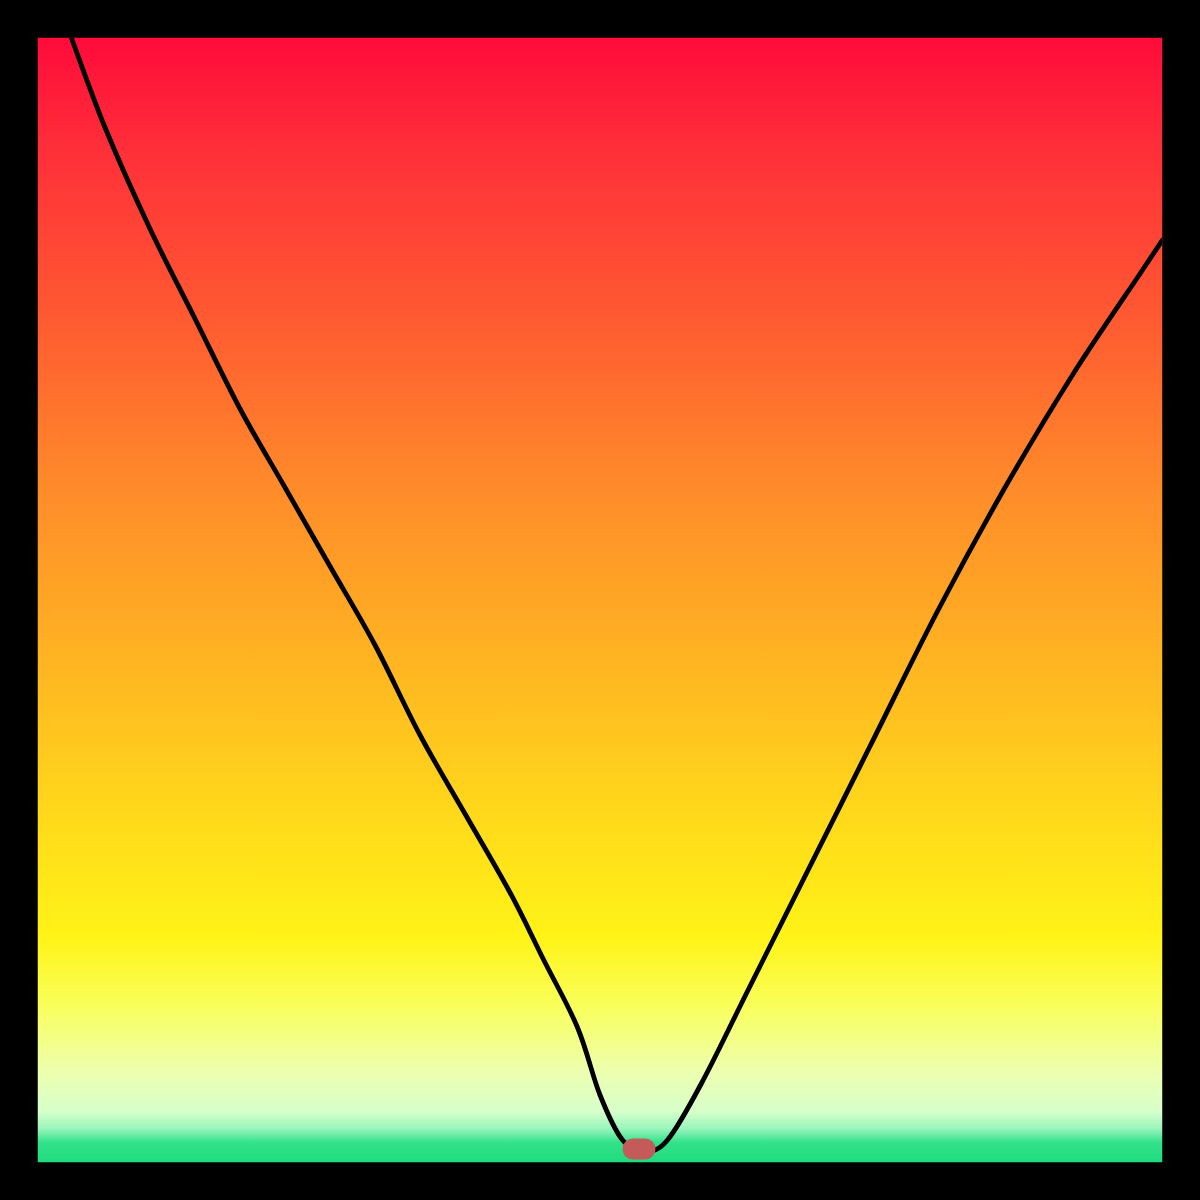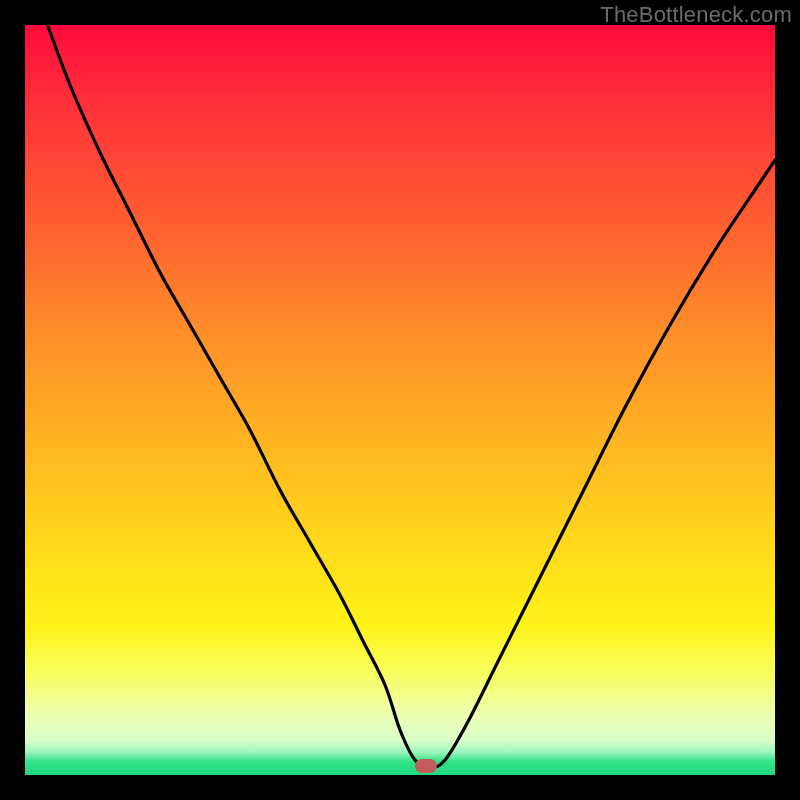--- a/index.html
+++ b/index.html
@@ -75,21 +75,20 @@
     background: #c45a5a;
     transform: translate(-50%, -50%);
     z-index: 6;
   }
 </style>
 </head>
 <body>
 
 <div class="frame">
 
-  <div class="watermark">TheBottleneck.com</div>
 
   <div class="plot-area">
     <div class="gradient"></div>
 
     <svg class="curve" viewBox="0 0 750 750" preserveAspectRatio="none">
       <path id="curve-path" d="M 22.5 0.0 C 26.3 10.0, 36.3 38.8, 45.0 60.0 C 53.8 81.3, 65.0 106.3, 75.0 127.5 C 85.0 148.8, 95.0 167.5, 105.0 187.5 C 115.0 207.5, 125.0 228.7, 135.0 247.5 C 145.0 266.2, 155.0 282.5, 165.0 300.0 C 175.0 317.5, 185.0 335.0, 195.0 352.5 C 205.0 370.0, 215.0 386.3, 225.0 405.0 C 235.0 423.8, 245.0 446.3, 255.0 465.0 C 265.0 483.8, 275.0 500.0, 285.0 517.5 C 295.0 535.0, 306.3 553.8, 315.0 570.0 C 323.8 586.3, 330.0 600.0, 337.5 615.0 C 345.0 630.0, 353.8 645.0, 360.0 660.0 C 366.3 675.0, 370.0 692.5, 375.0 705.0 C 380.0 717.5, 385.0 728.8, 390.0 735.0 C 395.0 741.3, 400.0 742.5, 405.0 742.5 C 410.0 742.5, 413.8 742.5, 420.0 735.0 C 426.3 727.5, 433.8 713.8, 442.5 697.5 C 451.3 681.3, 461.3 660.0, 472.5 637.5 C 483.8 615.0, 496.3 590.0, 510.0 562.5 C 523.8 535.0, 540.0 502.5, 555.0 472.5 C 570.0 442.5, 585.0 411.3, 600.0 382.5 C 615.0 353.8, 630.0 326.3, 645.0 300.0 C 660.0 273.8, 675.0 248.8, 690.0 225.0 C 705.0 201.3, 725.0 172.5, 735.0 157.5 C 745.0 142.5, 747.5 138.8, 750.0 135.0" fill="none" stroke="#000" stroke-width="3.2" stroke-linecap="round" stroke-linejoin="round"></path>
     </svg>
 
     <div class="marker" id="min-marker" style="left: 53.5%; top: 98.8%; background: rgb(196, 90, 90);"></div>
   </div>

